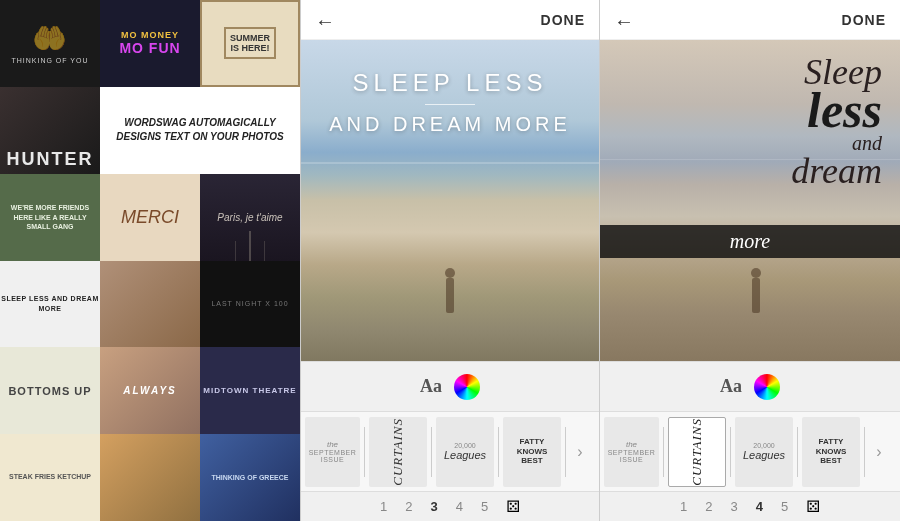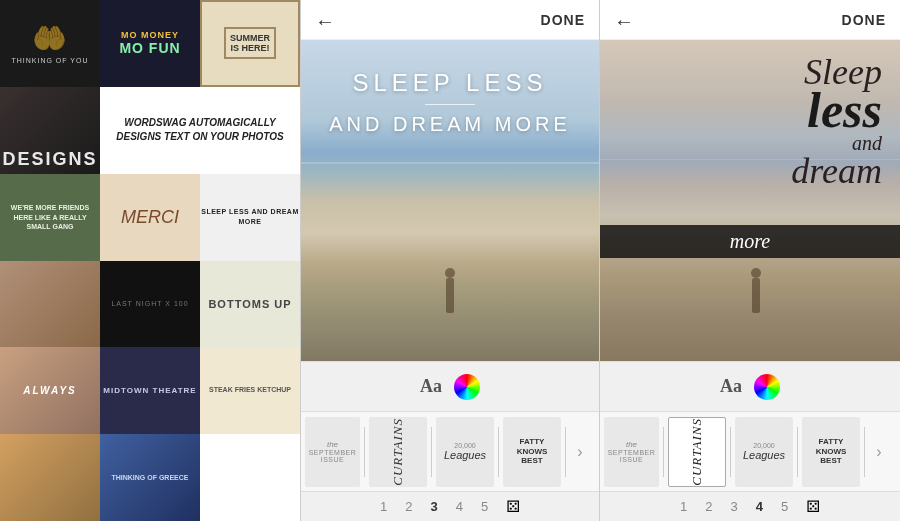--- a/index.html
+++ b/index.html
@@ -330,42 +330,48 @@
 
   <div class="grid-item gi-thinking">
     <div style="position:absolute;top:0;left:0;right:0;bottom:0;background:#1a1a1a;display:flex;align-items:center;justify-content:center;flex-direction:column;overflow:hidden;">
       <div style="font-size:28px;opacity:0.5;">🤲</div>
       <div style="font-size:7px;color:#ccc;letter-spacing:1px;text-transform:uppercase;margin-top:2px;">thinking of you</div>
     </div>
   </div>
   <div class="grid-item gi-momoney">
     <div style="text-align:center;">
       <div style="font-size:9px;letter-spacing:1px;color:#f0c040;">MO MONEY</div>
-      <div style="font-size:14px;font-weight:bold;color:#86efac;">MO FUN</div>
+      <div style="font-size:14px;font-weight:bold;color:#d946ef;">MO FUN</div>
     </div>
   </div>
   <div class="grid-item gi-summer">
     <div style="text-align:center;border:2px solid #a08860;padding:4px;background:#e8dcc0;">
       <div style="font-size:9px;font-weight:bold;color:#333;">SUMMER</div>
       <div style="font-size:9px;font-weight:bold;color:#333;">IS HERE!</div>
     </div>
   </div>
 
   <div class="grid-item" style="background:linear-gradient(135deg,#3a3030,#1a1a1a);align-items:flex-end;padding:4px;">
-    <div style="font-size:18px;font-weight:bold;letter-spacing:2px;color:#e8e8e8;">DESIGNS</div>
+    <div style="font-size:18px;font-weight:bold;letter-spacing:2px;color:#e8e8e8;">HUNTER</div>
   </div>
   <div class="grid-item gi-wordswag" style="grid-column:span 2;background:#fff;padding:8px;">
     <div style="font-size:10px;font-style:italic;font-weight:bold;color:#222;text-align:center;line-height:1.4;">WORDSWAG AUTOMAGICALLY DESIGNS TEXT ON YOUR PHOTOS</div>
   </div>
 
   <div class="grid-item" style="background:#556b4a;padding:4px;">
     <div style="font-size:7px;color:#e8f0e0;font-weight:bold;text-align:center;line-height:1.3;">WE'RE MORE FRIENDS HERE LIKE A REALLY SMALL GANG</div>
   </div>
   <div class="grid-item" style="background:#e8d8c0;">
     <div style="font-size:18px;font-style:italic;color:#7a4a2a;">MERCI</div>
+  </div>
+  <div class="grid-item" style="background:linear-gradient(180deg,#2a2535,#1a1520);position:relative;">
+    <div style="font-size:10px;font-style:italic;color:#c8c0b8;text-align:center;z-index:2;">Paris, je t'aime</div>
+    <div style="position:absolute;bottom:0;left:50%;transform:translateX(-50%);width:2px;height:30px;background:rgba(200,190,170,0.3);"></div>
+    <div style="position:absolute;bottom:0;left:35%;width:1px;height:20px;background:rgba(200,190,170,0.2);"></div>
+    <div style="position:absolute;bottom:0;right:35%;width:1px;height:20px;background:rgba(200,190,170,0.2);"></div>
   </div>
 
   <div class="grid-item" style="background:#f0f0f0;">
     <div style="font-size:7px;font-weight:bold;text-transform:uppercase;letter-spacing:0.5px;color:#222;text-align:center;line-height:1.4;">SLEEP LESS AND DREAM MORE</div>
   </div>
   <div class="grid-item" style="background:linear-gradient(135deg,#b09078,#8a6848);"></div>
   <div class="grid-item" style="background:#111;">
     <div style="font-size:7px;color:#777;letter-spacing:1px;text-transform:uppercase;text-align:center;">LAST NIGHT X 100</div>
   </div>
 

